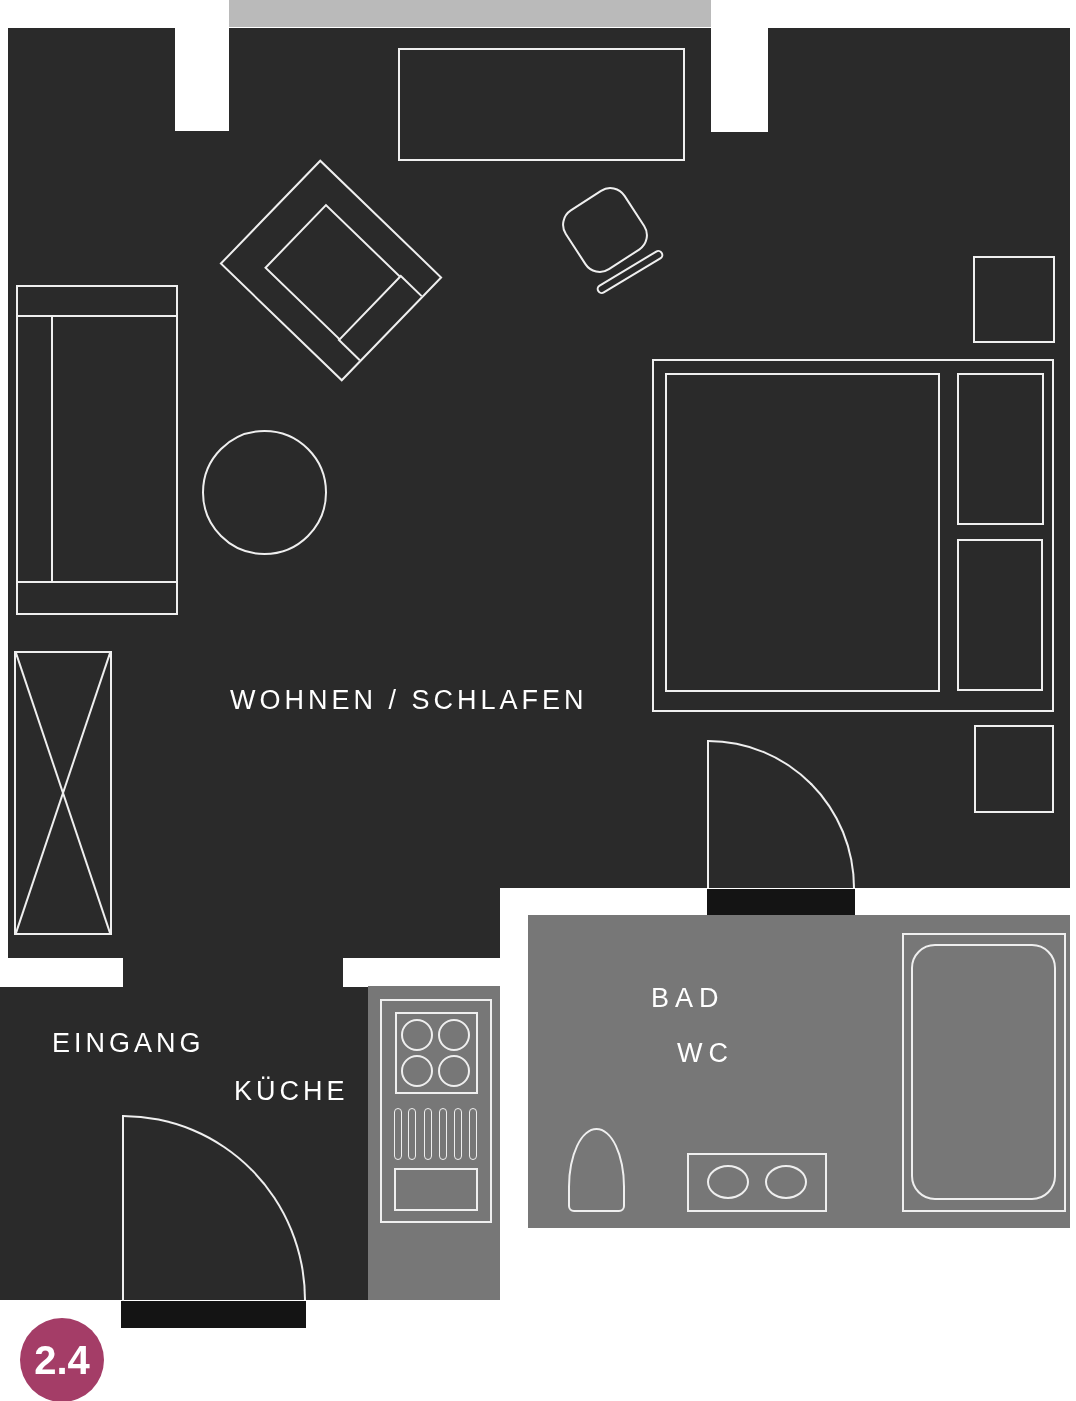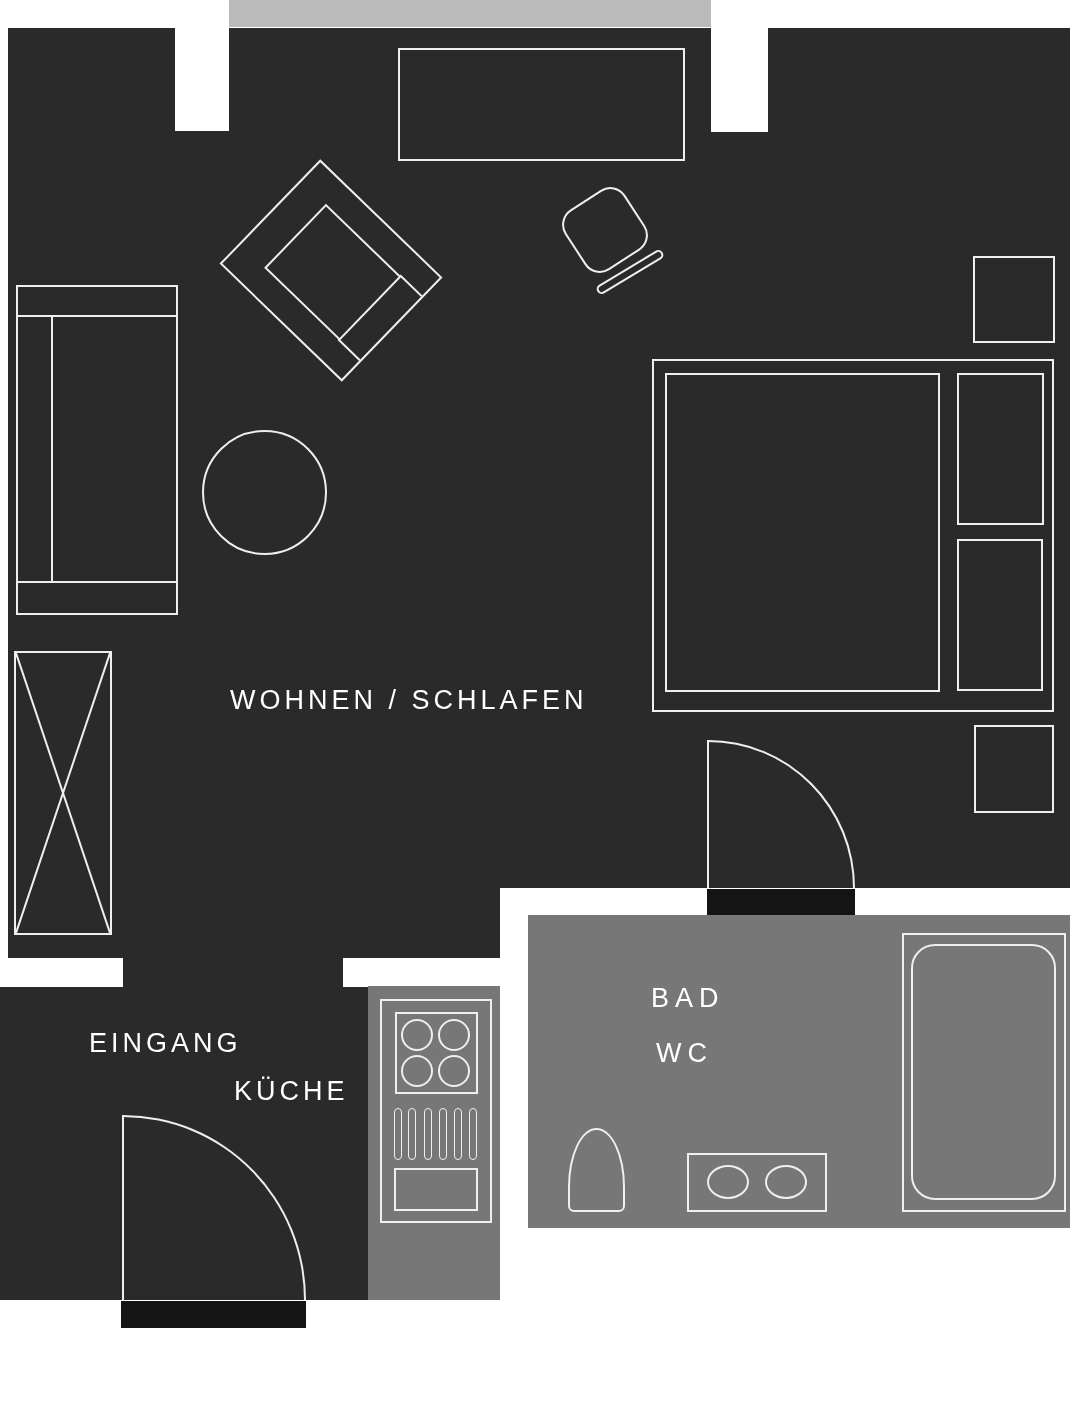--- a/index.html
+++ b/index.html
@@ -108,19 +108,22 @@
   <div class="o" style="left:394px;top:1168px;width:84px;height:43px;"></div>
 
   <div class="o" style="left:568px;top:1128px;width:57px;height:84px;border-radius:50% 50% 6px 6px / 70% 70% 6px 6px;"></div>
   <div class="o" style="left:687px;top:1153px;width:140px;height:59px;"></div>
   <div class="o circ" style="left:707px;top:1165px;width:42px;height:34px;"></div>
   <div class="o circ" style="left:765px;top:1165px;width:42px;height:34px;"></div>
   <div class="o" style="left:902px;top:933px;width:164px;height:279px;"></div>
   <div class="o" style="left:911px;top:944px;width:145px;height:256px;border-radius:24px;"></div>
 
   <div class="lbl" style="left:230px;top:687px;">WOHNEN / SCHLAFEN</div>
-  <div class="lbl" style="left:52px;top:1030px;margin-left:37px;">EINGANG</div>
+  <div class="lbl" style="left:52px;top:1030px;">EINGANG</div>
   <div class="lbl" style="left:234px;top:1078px;">KÜCHE</div>
   <div class="lbl" style="left:651px;top:985px;letter-spacing:6px;">BAD</div>
-  <div class="lbl" style="left:656px;top:1040px;letter-spacing:6px;">WC</div>
+  <div class="lbl" style="left:677px;top:1040px;letter-spacing:6px;">WC</div>
 
+  <div class="badge">
+    <span>2.4</span>
+  </div>
 
 </div>
 
 </body></html>

